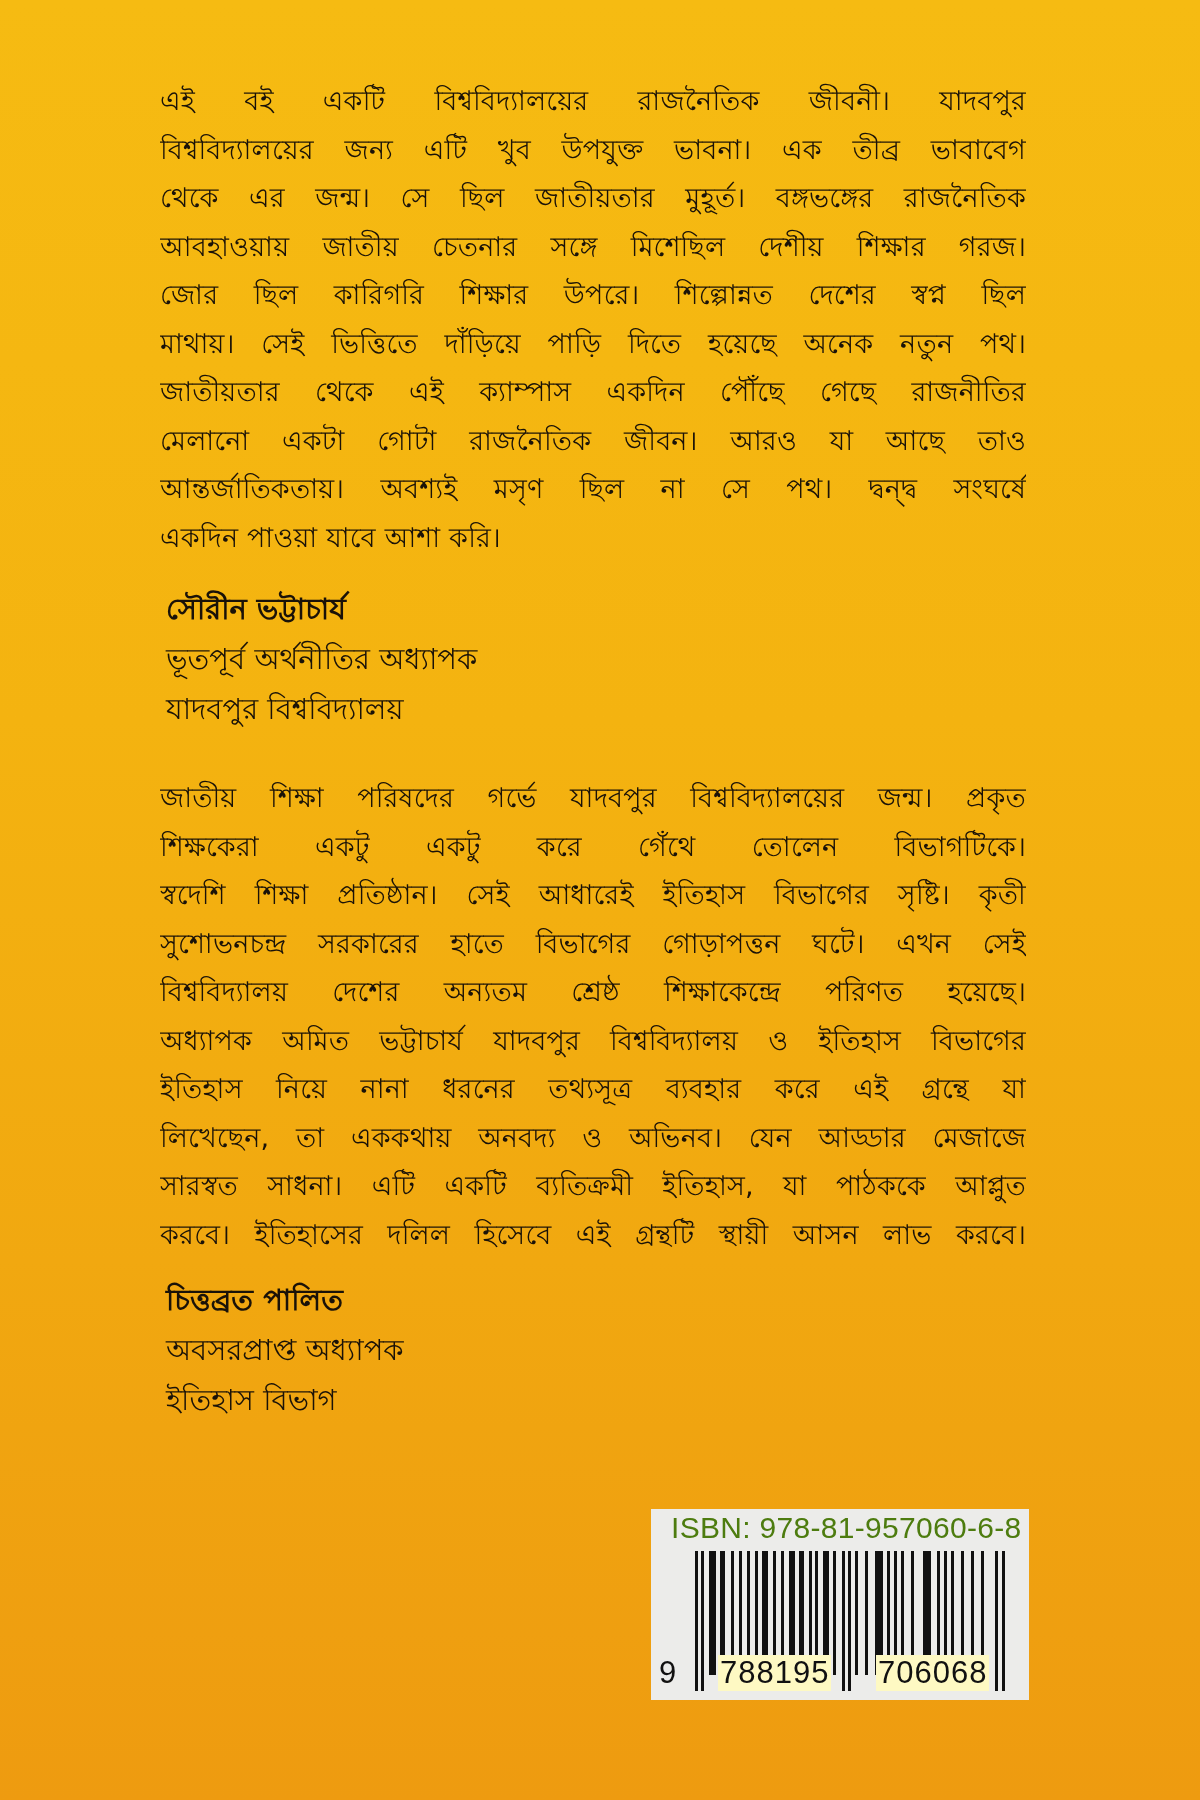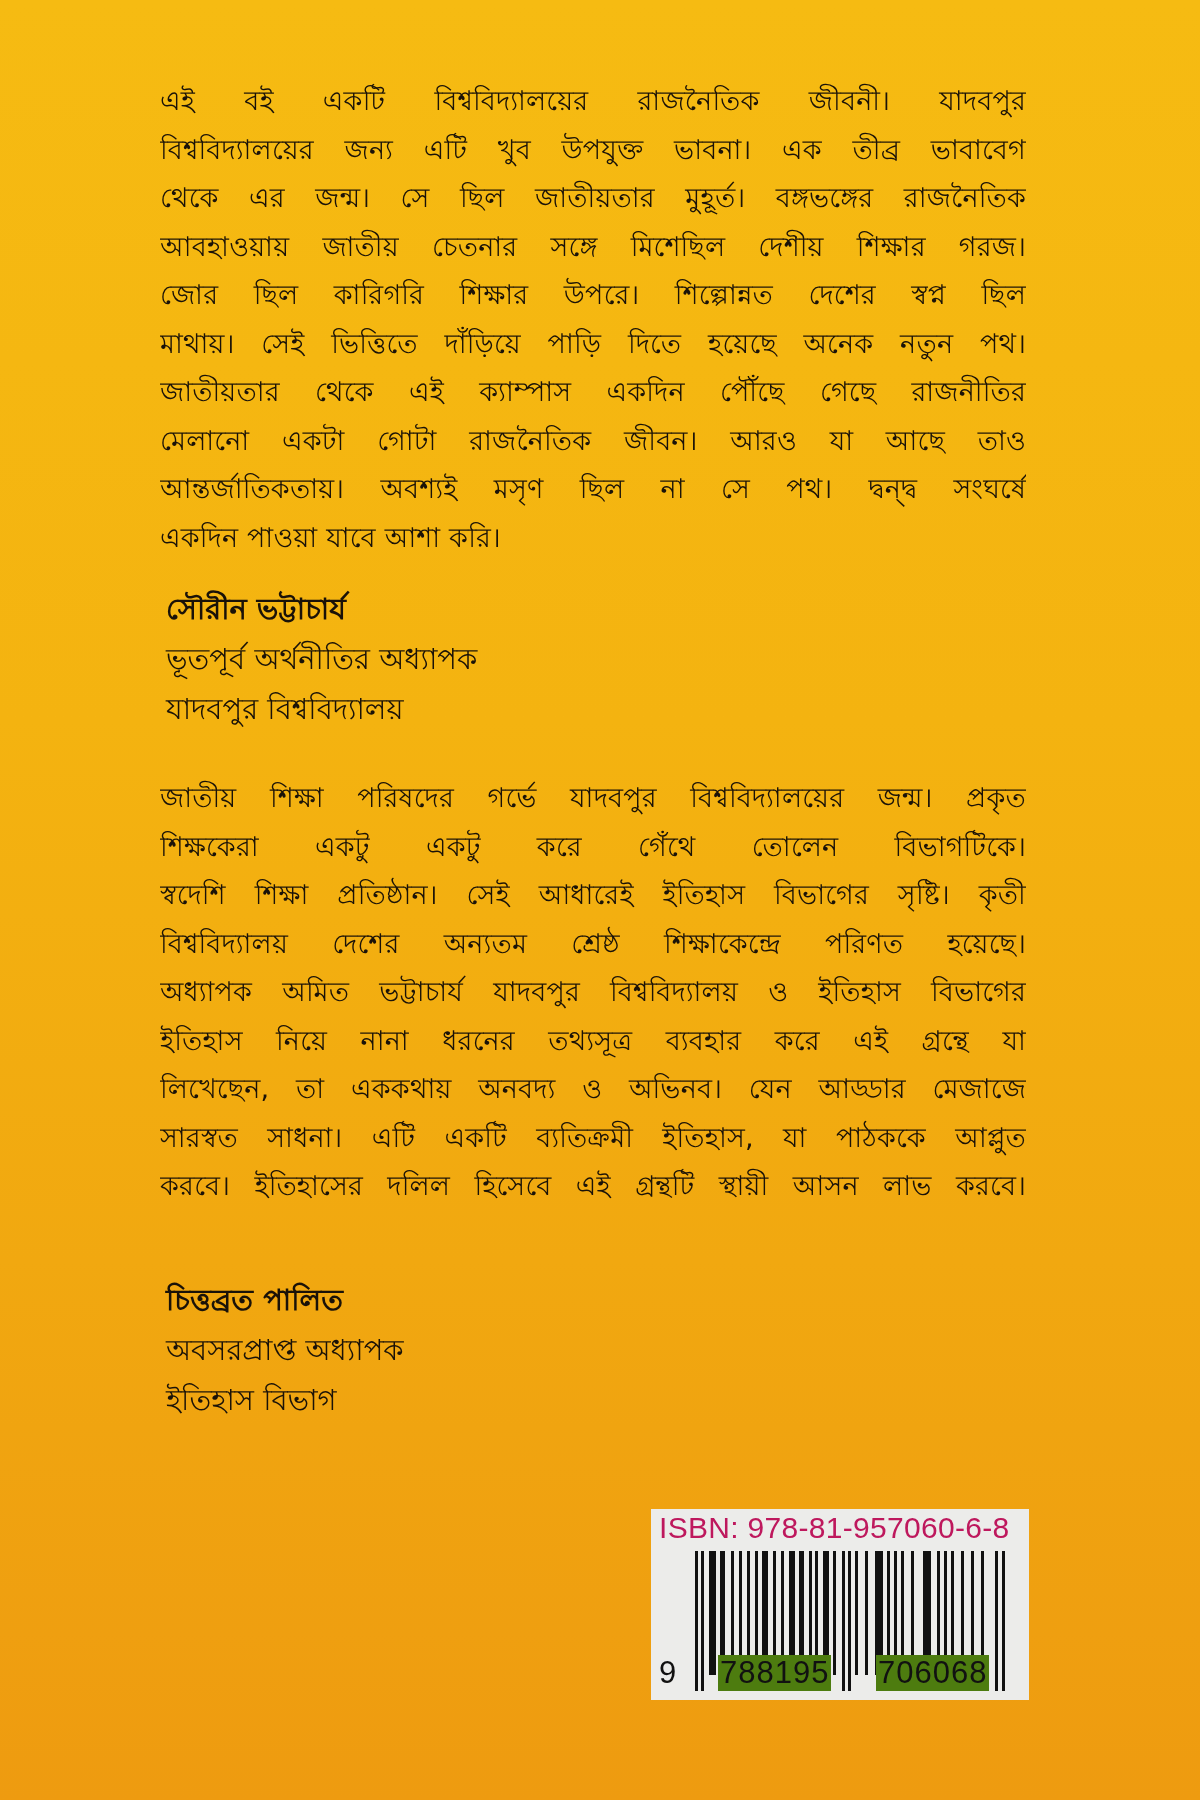--- a/index.html
+++ b/index.html
@@ -64,42 +64,42 @@
       position: absolute;
       left: 651px;
       top: 1509px;
       width: 378px;
       height: 191px;
       background: #ececea;
       box-sizing: border-box;
     }
     .isbn-label {
       position: absolute;
-      left: 8px;
+      left: 20px;
       top: 2px;
       font-family: "Liberation Sans", sans-serif;
       font-size: 30px;
       letter-spacing: 0.3px;
-      color: #be185d;
+      color: #4d7c0f;
       white-space: nowrap;
     }
     .barcode {
       position: absolute;
       left: 44px;
       top: 42px;
       width: 320px;
       height: 140px;
     }
     .barcode-digits {
       position: absolute;
       top: 146px;
       font-family: "Liberation Sans", sans-serif;
       font-size: 31px;
       color: #111;
-      background: #4d7c0f;
+      background: #fef9c3;
       line-height: 36px;
       letter-spacing: 1px;
     }
     #digit-lead { left: 8px; background: transparent; }
     #digits-left { left: 67px; padding: 0 2px; }
     #digits-right { left: 225px; padding: 0 2px; }
   </style>
 </head>
 <body>
 
@@ -121,20 +121,21 @@
   <div class="signature" id="sig1">
     <span class="name">সৌরীন ভট্টাচার্য</span>
     <span class="role">ভূতপূর্ব অর্থনীতির অধ্যাপক</span>
     <span class="role">যাদবপুর বিশ্ববিদ্যালয়</span>
   </div>
 
   <div class="text-block para" id="para2">
     <span class="line">জাতীয় শিক্ষা পরিষদের গর্ভে যাদবপুর বিশ্ববিদ্যালয়ের জন্ম। প্রকৃত</span>
     <span class="line">শিক্ষকেরা একটু একটু করে গেঁথে তোলেন বিভাগটিকে।</span>
     <span class="line">স্বদেশি শিক্ষা প্রতিষ্ঠান। সেই আধারেই ইতিহাস বিভাগের সৃষ্টি। কৃতী</span>
+    <span class="line">সুশোভনচন্দ্র সরকারের হাতে বিভাগের গোড়াপত্তন ঘটে। এখন সেই</span>
     <span class="line">বিশ্ববিদ্যালয় দেশের অন্যতম শ্রেষ্ঠ শিক্ষাকেন্দ্রে পরিণত হয়েছে।</span>
     <span class="line">অধ্যাপক অমিত ভট্টাচার্য যাদবপুর বিশ্ববিদ্যালয় ও ইতিহাস বিভাগের</span>
     <span class="line">ইতিহাস নিয়ে নানা ধরনের তথ্যসূত্র ব্যবহার করে এই গ্রন্থে যা</span>
     <span class="line">লিখেছেন, তা এককথায় অনবদ্য ও অভিনব। যেন আড্ডার মেজাজে</span>
     <span class="line">সারস্বত সাধনা। এটি একটি ব্যতিক্রমী ইতিহাস, যা পাঠককে আপ্লুত</span>
     <span class="line">করবে। ইতিহাসের দলিল হিসেবে এই গ্রন্থটি স্থায়ী আসন লাভ করবে।</span>
   </div>
 
   <div class="signature" id="sig2">
     <span class="name">চিত্তব্রত পালিত</span>

